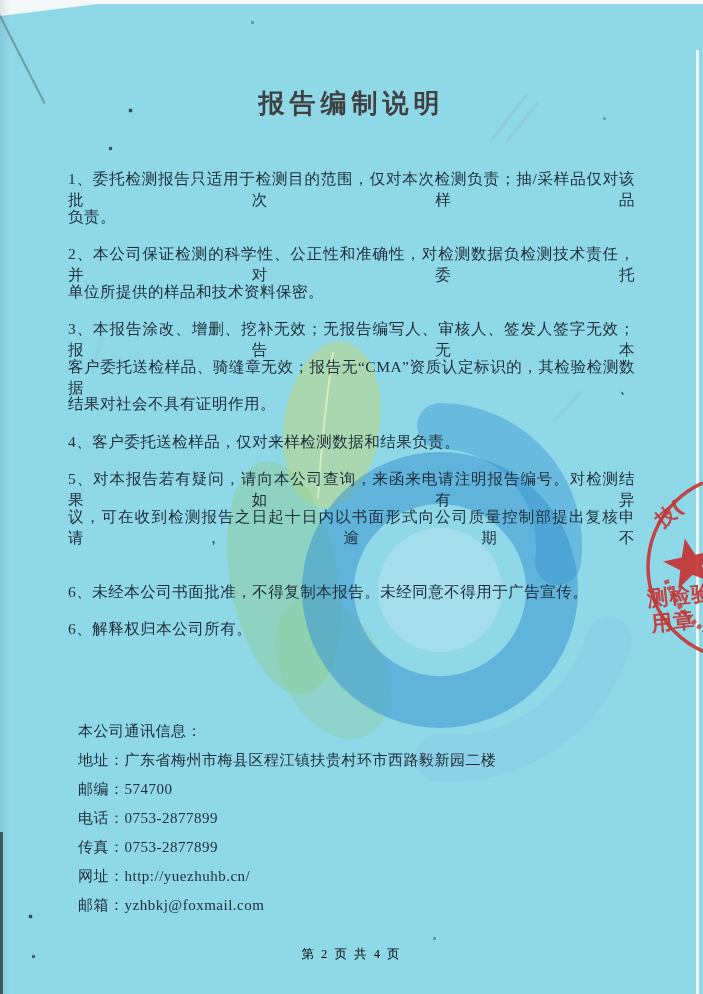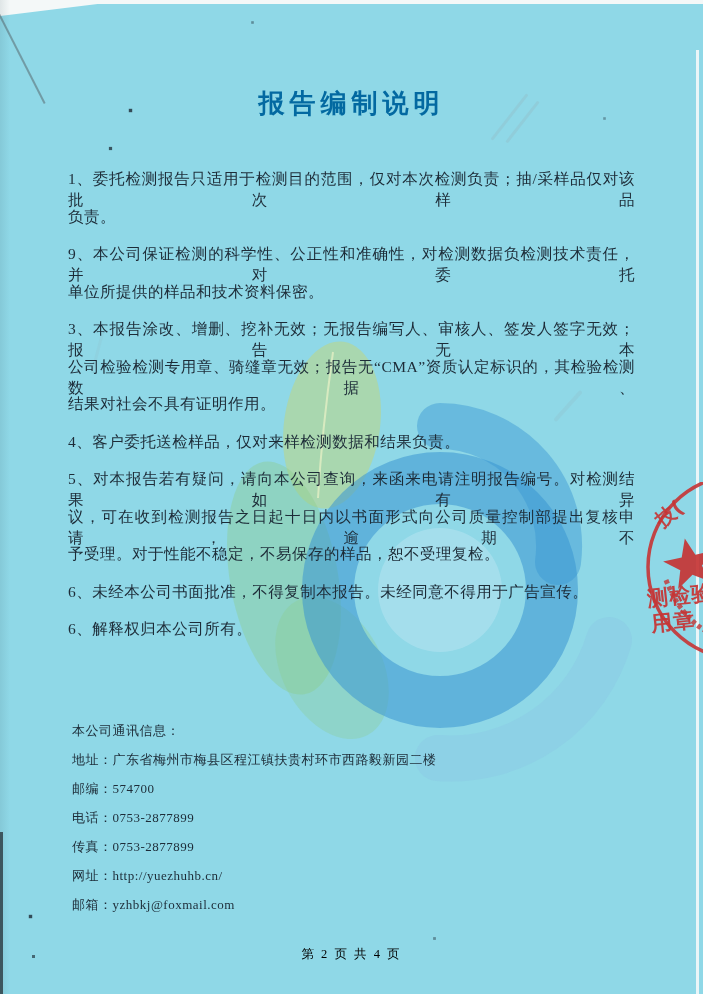--- a/index.html
+++ b/index.html
@@ -44,25 +44,25 @@
   .leaf-g2{fill:var(--leaf-green,#8ccd8c);opacity:.32;}
   .vein{stroke:rgba(235,242,200,.7);stroke-width:2;fill:none;}
   .ring-main{stroke:var(--logo-blue,#3a96d2);opacity:.55;fill:none;}
   .ring-tail{stroke:var(--logo-blue,#3a96d2);opacity:.45;fill:none;}
   .ring-light{stroke:var(--logo-blue-light,#8cc9e6);opacity:.5;fill:none;}
   .ring-core{fill:rgba(195,232,244,.4);}
 
   
   .title{position:absolute;left:0;top:86px;width:703px;text-align:center;
     font-family:Liberation Serif, serif;font-weight:bold;font-size:26px;
-    letter-spacing:5px;color:#0369a1;}
+    letter-spacing:5px;color:#404040;}
   .note-line{position:absolute;left:68px;width:567px;font-size:15.5px;
     line-height:21px;letter-spacing:.5px;white-space:nowrap;}
   .note-line.just{white-space:normal;text-align:justify;text-align-last:justify;}
-  .contact-line{position:absolute;left:72px;font-size:13px;letter-spacing:.5px;white-space:nowrap;}
+  .contact-line{position:absolute;left:78px;font-size:15px;letter-spacing:.5px;white-space:nowrap;}
   .footer{position:absolute;left:0;top:946px;width:703px;text-align:center;
     font-size:12.5px;letter-spacing:2px;color:#000000;}
 
   
   .stamp{position:absolute;left:636px;top:482px;width:150px;height:180px;}
   .stamp .ink{stroke:var(--stamp-red,#c63434);fill:none;}
   .stamp .fillink{fill:var(--stamp-red,#c63434);}
   .stamp text{fill:var(--stamp-red,#c63434);
     font-family:"DejaVu Sans", sans-serif;font-weight:bold;}
 </style>
@@ -91,29 +91,28 @@
   <div class="specks"></div>
   <div class="ghost g1"></div>
   <div class="ghost g2"></div>
   <div class="ghost g3"></div>
   <div class="ghost g4"></div>
 
   <div class="title">报告编制说明</div>
 
   <div class="note-line just" style="top:168px">1、委托检测报告只适用于检测目的范围，仅对本次检测负责；抽/采样品仅对该批次样品</div>
   <div class="note-line" style="top:206px">负责。</div>
-  <div class="note-line just" style="top:243px">9、本公司保证检测的科学性、公正性和准确性，对检测数据负检测技术责任，并对委托</div>
+  <div class="note-line just" style="top:243px">2、本公司保证检测的科学性、公正性和准确性，对检测数据负检测技术责任，并对委托</div>
   <div class="note-line" style="top:281px">单位所提供的样品和技术资料保密。</div>
   <div class="note-line just" style="top:318px">3、本报告涂改、增删、挖补无效；无报告编写人、审核人、签发人签字无效；报告无本</div>
-  <div class="note-line just" style="top:356px">公司检验检测专用章、骑缝章无效；报告无“CMA”资质认定标识的，其检验检测数据、</div>
+  <div class="note-line just" style="top:356px">客户委托送检样品、骑缝章无效；报告无“CMA”资质认定标识的，其检验检测数据、</div>
   <div class="note-line" style="top:393px">结果对社会不具有证明作用。</div>
   <div class="note-line" style="top:431px">4、客户委托送检样品，仅对来样检测数据和结果负责。</div>
   <div class="note-line just" style="top:468px">5、对本报告若有疑问，请向本公司查询，来函来电请注明报告编号。对检测结果如有异</div>
   <div class="note-line just" style="top:506px">议，可在收到检测报告之日起十日内以书面形式向公司质量控制部提出复核申请，逾期不</div>
-  <div class="note-line" style="top:543px">予受理。对于性能不稳定，不易保存的样品，恕不受理复检。</div>
   <div class="note-line" style="top:581px">6、未经本公司书面批准，不得复制本报告。未经同意不得用于广告宣传。</div>
   <div class="note-line" style="top:618px">6、解释权归本公司所有。</div>
 
   <div class="contact-line" style="top:722px">本公司通讯信息：</div>
   <div class="contact-line" style="top:751px">地址：广东省梅州市梅县区程江镇扶贵村环市西路毅新园二楼</div>
   <div class="contact-line" style="top:780px">邮编：574700</div>
   <div class="contact-line" style="top:809px">电话：0753-2877899</div>
   <div class="contact-line" style="top:838px">传真：0753-2877899</div>
   <div class="contact-line" style="top:867px">网址：http://yuezhuhb.cn/</div>
   <div class="contact-line" style="top:896px">邮箱：yzhbkj@foxmail.com</div>

